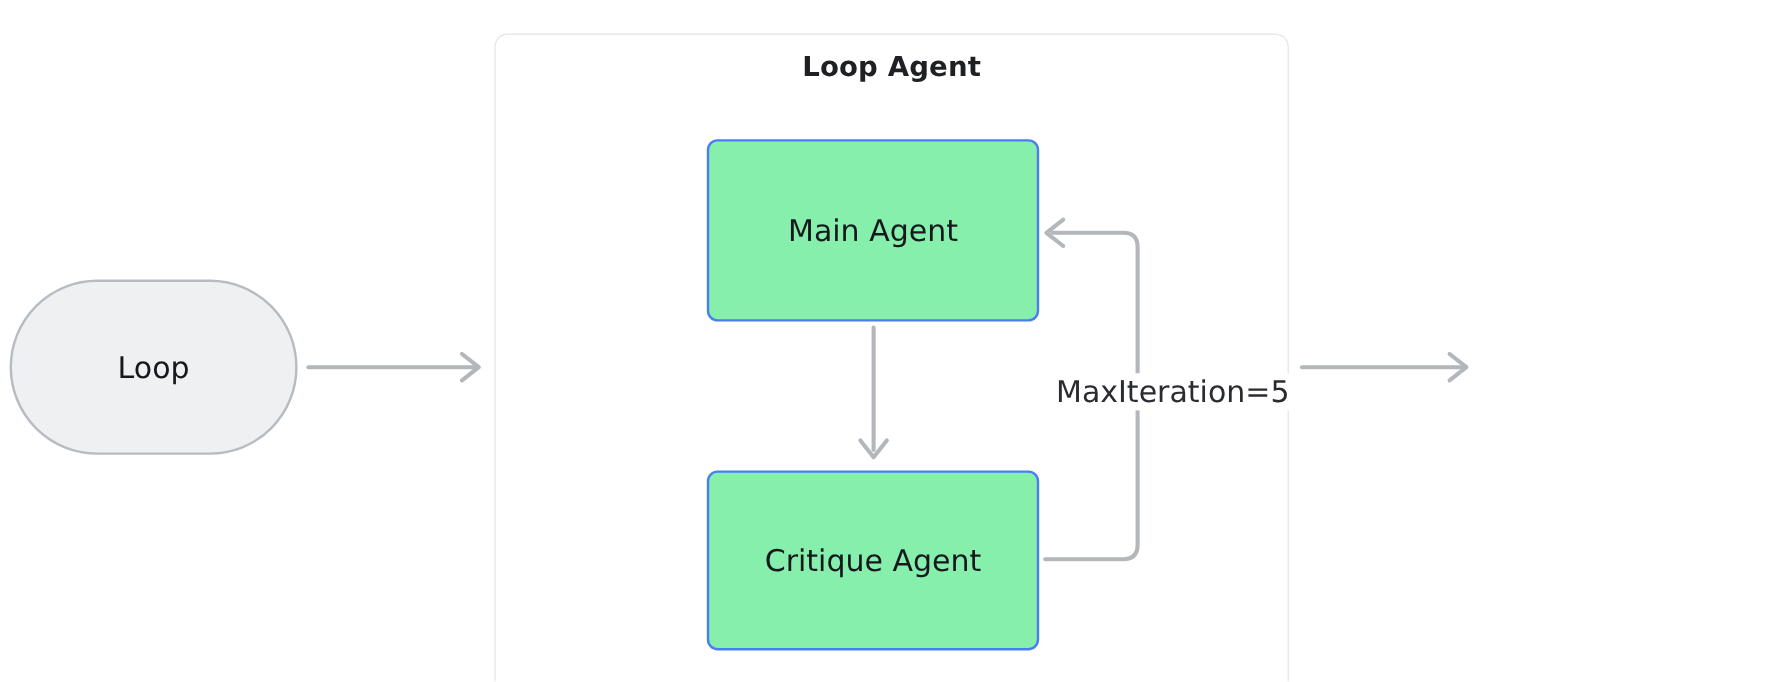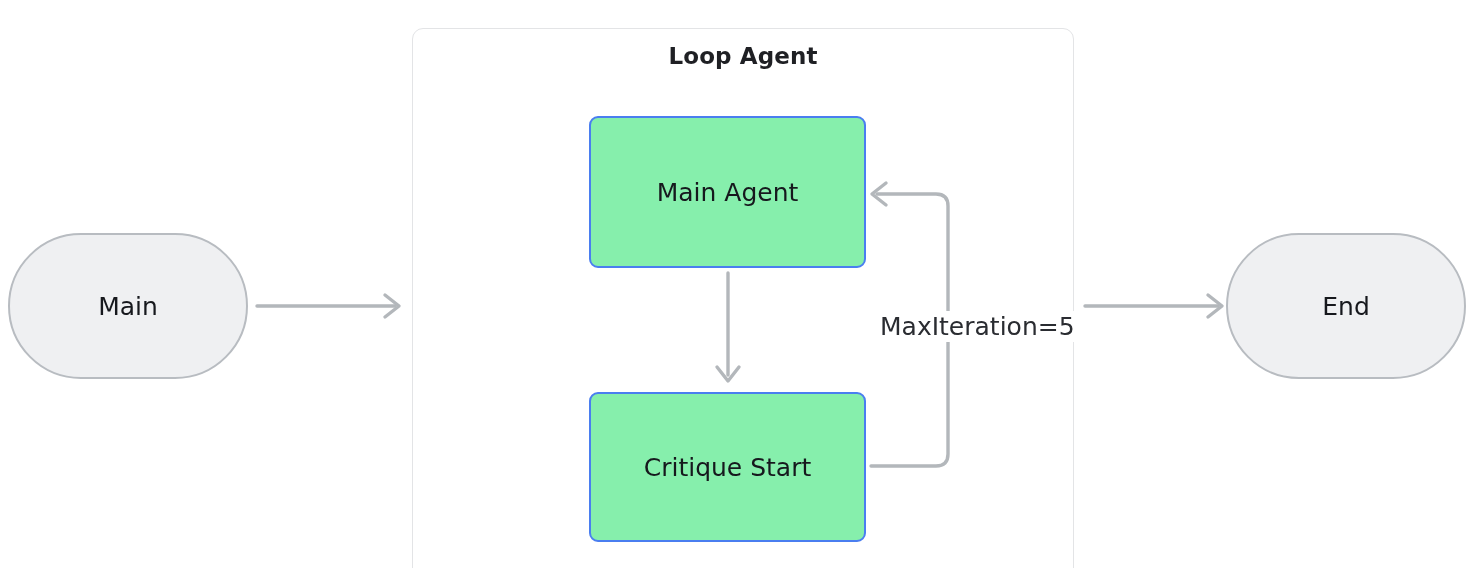--- a/index.html
+++ b/index.html
@@ -152,30 +152,27 @@
     <g>
       <line x1="1085" y1="281" x2="1218" y2="281" stroke="#b3b7bb" stroke-width="3.4" stroke-linecap="round"></line>
       <polyline points="1208,270 1222,281 1208,292" fill="none" stroke="#b3b7bb" stroke-width="3.4" stroke-linecap="round" stroke-linejoin="round"></polyline>
     </g>
   </svg>
 
   <div class="group-box"></div>
   <div class="group-title">Loop Agent</div>
 
   <div class="node-pill" id="node-start">
-    <span class="node-label">Main</span>
+    <span class="node-label">Loop</span>
   </div>
 
   <div class="node-box" id="node-main-agent">
     <span class="node-label">Main Agent</span>
   </div>
 
   <div class="node-box" id="node-critique-agent">
-    <span class="node-label">Critique Start</span>
+    <span class="node-label">Critique Agent</span>
   </div>
 
-  <div class="node-pill" id="node-end">
-    <span class="node-label">End</span>
-  </div>
 
   <div class="edge-label" id="edge-label-maxiteration">MaxIteration=5</div>
 
 </div>
 
 </body></html>

